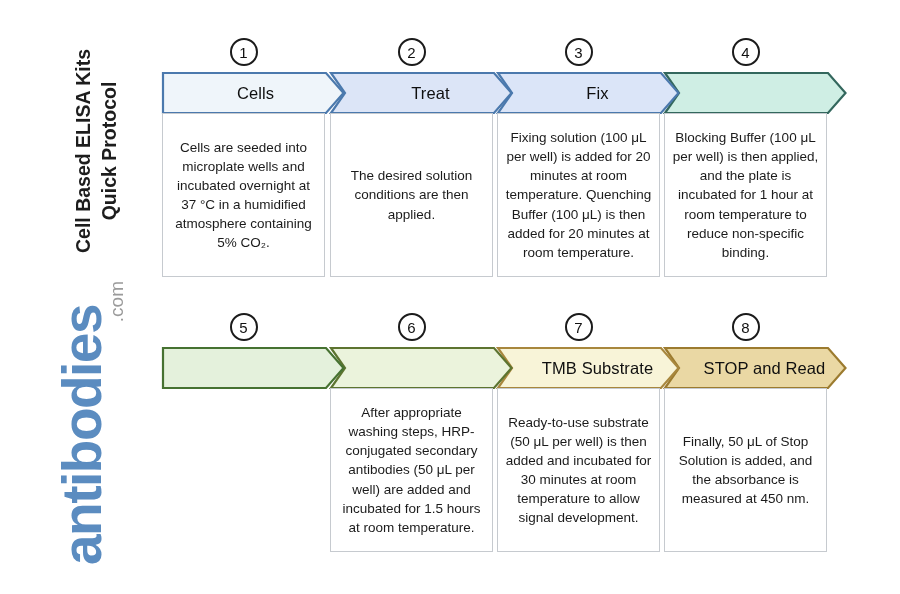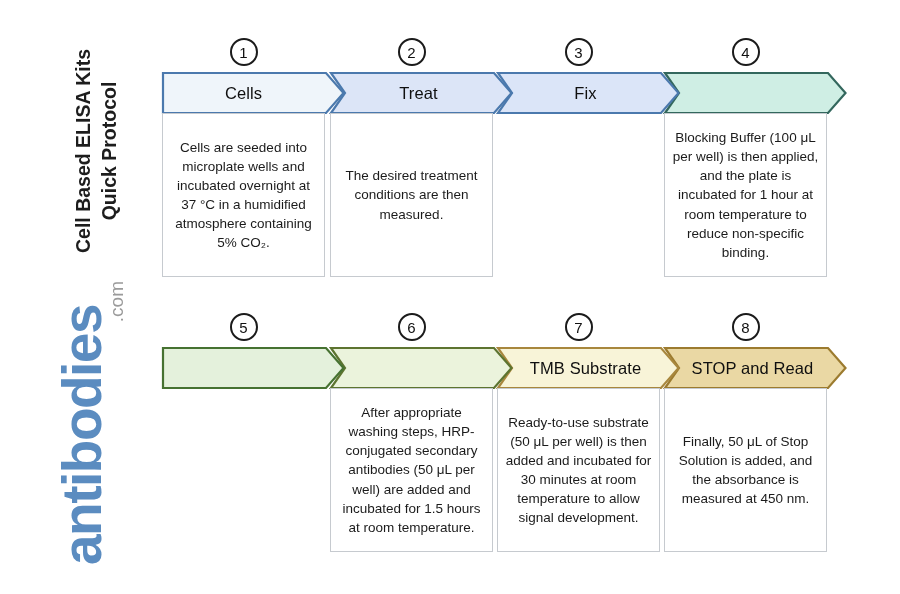--- a/index.html
+++ b/index.html
@@ -39,21 +39,21 @@
   .badge{
     position:absolute;top:0;left:50%;margin-left:-14px;width:28px;height:28px;
     border:2.5px solid #1b1b1b;border-radius:50%;background:#fff;box-sizing:border-box;
     display:flex;align-items:center;justify-content:center;
     font-size:15px;color:#111;
   }
   .banner-svg{
     position:absolute;top:34px;left:0;width:183px;height:42px;overflow:visible;
   }
   .banner-label{
-    position:absolute;top:34px;left:0;width:163px;height:42px;box-sizing:border-box;
+    position:absolute;top:34px;left:12px;width:163px;height:42px;box-sizing:border-box;
     display:flex;align-items:center;justify-content:center;
     font-size:16.5px;color:#0f0f0f;letter-spacing:.1px;white-space:nowrap;
   }
   .notched .banner-label{padding-left:14px;}
   .descbox{
     position:absolute;top:75px;left:0;width:163px;height:164px;box-sizing:border-box;
     background:#ffffff;border:1.5px solid #c6cacf;
     display:flex;align-items:center;justify-content:center;
     padding:8px 7px;
   }
@@ -91,32 +91,35 @@
 
   <div class="step r1 c1 notched">
     <div class="badge">
         <span>2</span>
       </div>
     <svg class="banner-svg" viewBox="0 0 183 42">
       <polygon points="1,1 164,1 181.5,21 164,41 1,41 15,21" stroke-width="2.2" fill="#dce5f7" stroke="#4b79ad"></polygon>
     </svg>
     <div class="banner-label">Treat</div>
     <div class="descbox">
-      <p>The desired treatment conditions are then measured.</p>
+      <p>The desired solution conditions are then applied.</p>
     </div>
   </div>
 
   <div class="step r1 c2 notched">
     <div class="badge">
         <span>3</span>
       </div>
     <svg class="banner-svg" viewBox="0 0 183 42">
       <polygon points="1,1 164,1 181.5,21 164,41 1,41 15,21" stroke-width="2.2" fill="#dbe5f8" stroke="#4b79ad"></polygon>
     </svg>
     <div class="banner-label">Fix</div>
+    <div class="descbox">
+      <p>Fixing solution (100 μL per well) is added for 20 minutes at room temperature. Quenching Buffer (100 μL) is then added for 20 minutes at room temperature.</p>
+    </div>
   </div>
 
   <div class="step r1 c3 notched">
     <div class="badge">
         <span>4</span>
       </div>
     <svg class="banner-svg" viewBox="0 0 183 42">
       <polygon points="1,1 164,1 181.5,21 164,41 1,41 15,21" stroke-width="2.2" fill="#cfeee4" stroke="#33675d"></polygon>
     </svg>
     <div class="descbox">

